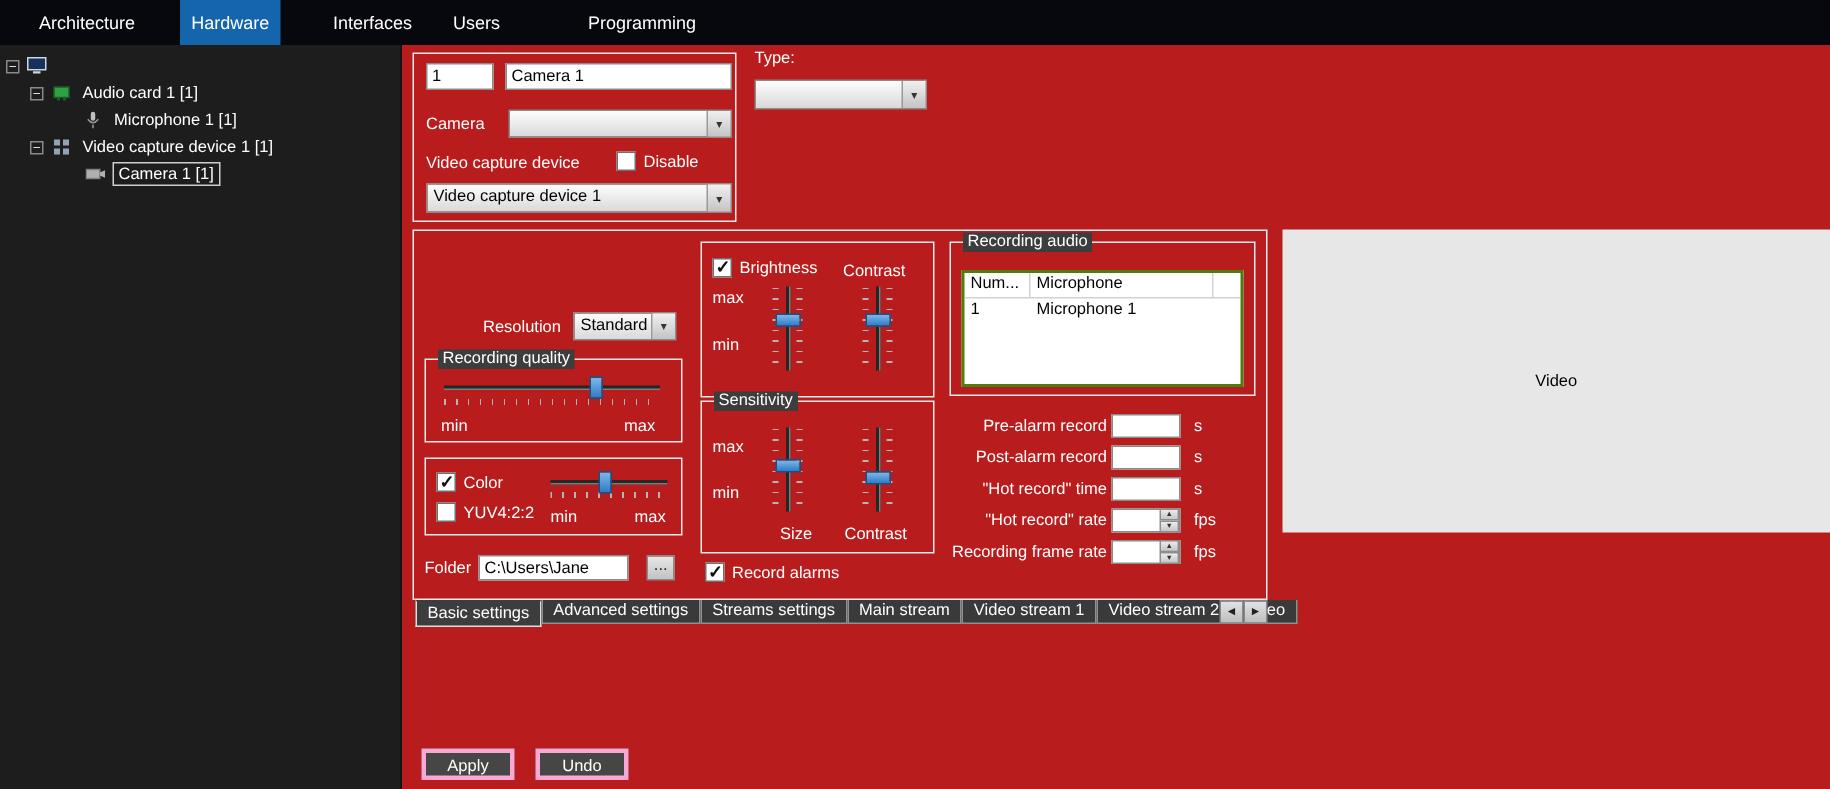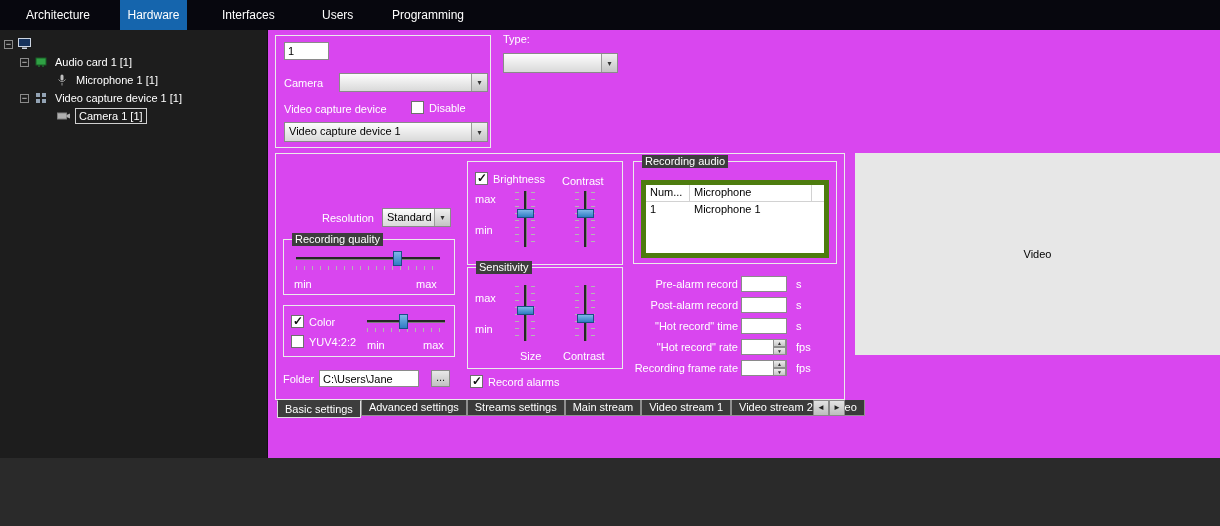--- a/index.html
+++ b/index.html
@@ -1,18 +1,18 @@
 <!DOCTYPE html>
 <html><head>
 <meta charset="utf-8">
 <style>
   * { margin:0; padding:0; box-sizing:border-box; }
   html,body { background:#2a2a2a; }
   body { font-family:"Liberation Sans", sans-serif; }
-  .page { position:relative; width:1220px; height:458px; background:#d946ef; overflow:hidden; }
+  .page { position:relative; width:1220px; height:526px; background:#b91c1c; overflow:hidden; }
 
   
   .topbar { position:absolute; left:0; top:0; width:1220px; height:30px; background:#07070e; }
   .nav-tab { position:absolute; top:0; height:30px; line-height:30px; color:#fff; font-size:12px; padding:0 10px; cursor:default; }
   .nav-tab.active { background:#1565ad; }
 
   
   .sidebar { position:absolute; left:0; top:30px; width:268px; height:496px; background:#1d1d1d; border-right:1px solid #121212; }
   .tree-row { position:absolute; height:18px; display:flex; align-items:center; color:#fff; font-size:11px; white-space:nowrap; }
   .tree-row .tlabel { padding:1px 3px; }
@@ -44,21 +44,21 @@
   .h-slider .handle { position:absolute; top:0; width:9px; height:15px; margin-left:-5px; background:linear-gradient(#7db7e8,#2f7cc4); border:1px solid #1b4f86; }
 
   
   .v-slider { position:absolute; width:24px; }
   .v-slider .vgroove { position:absolute; top:3px; bottom:3px; left:11px; width:3px; background:#262626; border-right:1px solid #7d7d7d; }
   .v-slider .vtl { position:absolute; top:4px; bottom:4px; left:2px; width:4px; background:repeating-linear-gradient(to bottom,#b5b5b5 0,#b5b5b5 1px,transparent 1px,transparent 7px); }
   .v-slider .vtr { position:absolute; top:4px; bottom:4px; right:2px; width:4px; background:repeating-linear-gradient(to bottom,#b5b5b5 0,#b5b5b5 1px,transparent 1px,transparent 7px); }
   .v-slider .vhandle { position:absolute; left:4px; width:17px; height:9px; margin-top:-5px; background:linear-gradient(#7db7e8,#2f7cc4); border:1px solid #1b4f86; }
 
   
-  .listview { position:absolute; background:#fff; border:5px solid #4d7c0f; font-size:11px; color:#000; overflow:hidden; }
+  .listview { position:absolute; background:#fff; border:2px solid #4d7c0f; font-size:11px; color:#000; overflow:hidden; }
   .lv-header { display:flex; height:17px; border-bottom:1px solid #d2d2d2; }
   .lv-cell { padding:1px 4px; overflow:hidden; white-space:nowrap; }
   .lv-header .lv-cell { border-right:1px solid #d2d2d2; }
   .lv-row { display:flex; height:17px; }
 
   
   .field-label { position:absolute; left:618px; width:120px; text-align:right; color:#fff; font-size:11px; white-space:nowrap; }
   .field-input { left:741px; width:46px; height:16px; }
   .unit { position:absolute; color:#fff; font-size:11px; }
   .spinner { position:absolute; width:13px; height:16px; display:flex; flex-direction:column; }
@@ -77,21 +77,21 @@
 </style>
 </head>
 <body>
 
 <div class="page">
 
   <div class="topbar">
     <div class="nav-tab" style="left:16px;">Architecture</div>
     <div class="nav-tab active" style="left:120px; width:67px; text-align:center; padding:0;">Hardware</div>
     <div class="nav-tab" style="left:212px;">Interfaces</div>
-    <div class="nav-tab" style="left:312px;text-align:right;">Users</div>
+    <div class="nav-tab" style="left:292px;text-align:right;">Users</div>
     <div class="nav-tab" style="left:382px;">Programming</div>
   </div>
 
   <div class="sidebar">
     <div class="tree-row" style="left:4px; top:5px;">
       <span class="expander">−</span>
       <span class="ticon">
         <svg width="14" height="12" viewBox="0 0 14 12">
             <rect x="0.5" y="0.5" width="12" height="8" fill="#16325c" stroke="#cdd5e2"></rect>
             <rect x="4" y="9.5" width="5" height="1.5" fill="#cdd5e2"></rect>
@@ -137,20 +137,21 @@
             <rect x="0.5" y="2" width="9" height="6" fill="#b0b0b0" stroke="#808080"></rect>
             <polygon points="9.5,4 13,2.5 13,7.5 9.5,6" fill="#b0b0b0"></polygon>
           </svg>
       </span>
       <span class="tlabel">Camera 1 [1]</span>
     </div>
   </div>
 
   <div class="group" style="left:275px; top:35px; width:216px; height:113px;">
     <input class="tinput" style="left: 8px; top: 6px; width: 45px; height: 18px;" value="1">
+    <input class="tinput" style="left: 61px; top: 6px; width: 151px; height: 18px;" value="Camera 1">
     <div class="lbl" style="left:8px; top:41px;">Camera</div>
     <div class="combo" style="left:63px; top:37px; width:149px; height:19px;">
       <span class="combo-text"></span>
       <span class="combo-arrow">▾</span>
     </div>
     <div class="lbl" style="left:8px; top:67px;">Video capture device</div>
     <div class="cbrow" style="left:135px; top:65px;">
       <span class="checkbox"></span>
       <span>Disable</span>
     </div>

